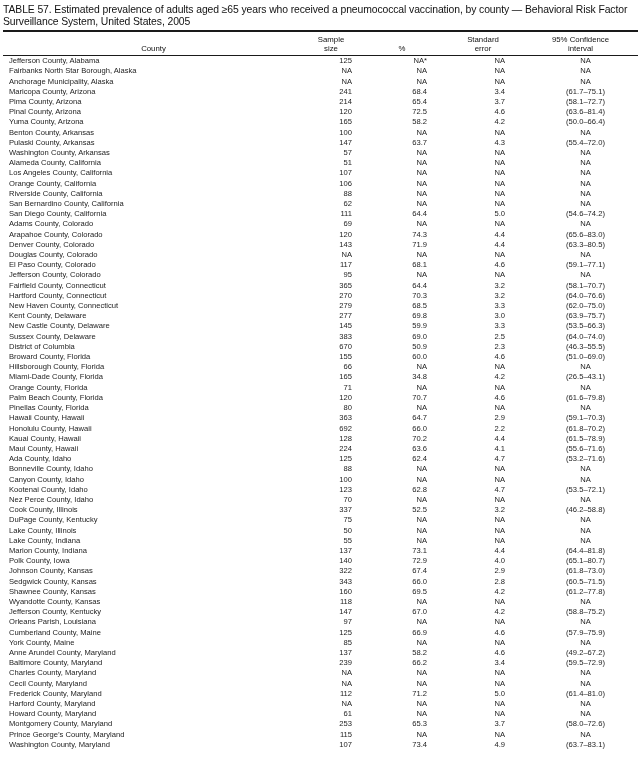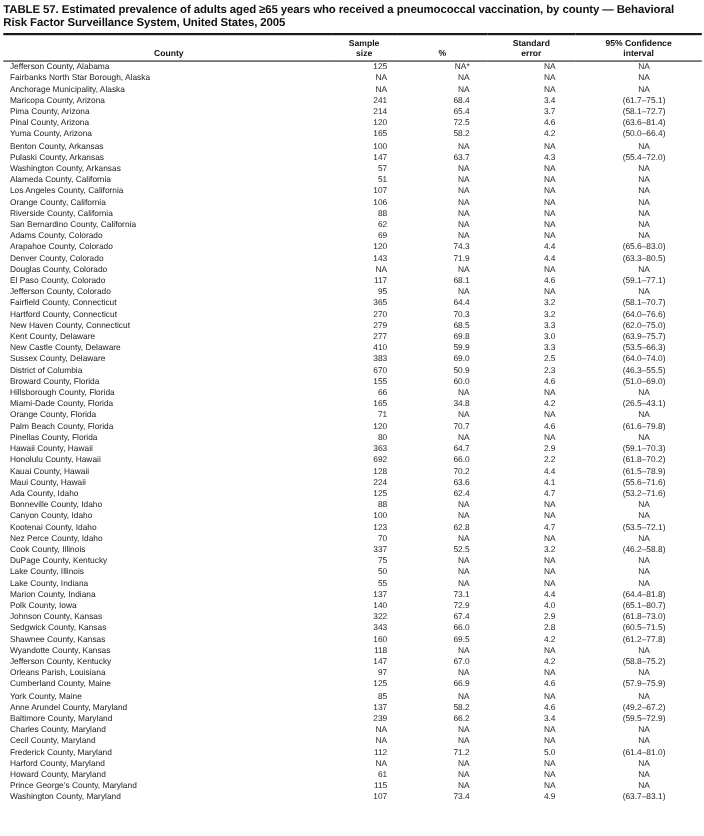--- a/index.html
+++ b/index.html
@@ -5,41 +5,41 @@
   * { margin: 0; padding: 0; box-sizing: border-box; }
   html, body {
     width: 640px; height: 760px;
     background: #ffffff;
     color: #161616;
     font-family: "Liberation Sans", "DejaVu Sans", sans-serif;
     overflow: hidden;
   }
   .page { padding: 4px 2px 0 3px; }
   .title {
-    font-weight: bold;
+    font-weight: normal;
     font-size: 10.4px;
     line-height: 11.6px;
     letter-spacing: -0.1px;
     color: #111;
     padding-right: 2px;
     margin-bottom: 3px;
   }
   table.prev-table {
     width: 635px;
     border-collapse: collapse;
     table-layout: fixed;
   }
   col.c-county  { width: 298px; }
   col.c-sample  { width: 60px;  }
   col.c-pct     { width: 82px;  }
   col.c-se      { width: 80px;  }
   col.c-ci      { width: 115px; }
   thead { border-top: 2px solid #1a1a1a; border-bottom: 1.5px solid #1a1a1a; }
   th {
-    font-weight: bold;
+    font-weight: normal;
     font-size: 7.8px;
     line-height: 9px;
     vertical-align: bottom;
     white-space: pre-line;
     padding: 3px 0 2px 0;
     text-align: center;
     color: #111;
     margin-top: 28px;
   }
   th.county-h { text-align: center; padding-left: 3px; }
@@ -186,20 +186,27 @@
           <td class="ci">NA</td>
         </tr>
         <tr>
           <td class="county">San Bernardino County, California</td>
           <td class="num sample">62</td>
           <td class="num pct">NA</td>
           <td class="num se">NA</td>
           <td class="ci">NA</td>
         </tr>
         <tr>
+          <td class="county">San Diego County, California</td>
+          <td class="num sample">111</td>
+          <td class="num pct">64.4</td>
+          <td class="num se">5.0</td>
+          <td class="ci">(54.6–74.2)</td>
+        </tr>
+        <tr>
           <td class="county">Adams County, Colorado</td>
           <td class="num sample">69</td>
           <td class="num pct">NA</td>
           <td class="num se">NA</td>
           <td class="ci">NA</td>
         </tr>
         <tr>
           <td class="county">Arapahoe County, Colorado</td>
           <td class="num sample">120</td>
           <td class="num pct">74.3</td>
@@ -257,21 +264,21 @@
         </tr>
         <tr>
           <td class="county">Kent County, Delaware</td>
           <td class="num sample">277</td>
           <td class="num pct">69.8</td>
           <td class="num se">3.0</td>
           <td class="ci">(63.9–75.7)</td>
         </tr>
         <tr>
           <td class="county">New Castle County, Delaware</td>
-          <td class="num sample">410</td>
+          <td class="num sample">145</td>
           <td class="num pct">59.9</td>
           <td class="num se">3.3</td>
           <td class="ci">(53.5–66.3)</td>
         </tr>
         <tr>
           <td class="county">Sussex County, Delaware</td>
           <td class="num sample">383</td>
           <td class="num pct">69.0</td>
           <td class="num se">2.5</td>
           <td class="ci">(64.0–74.0)</td>
@@ -529,20 +536,27 @@
           <td class="ci">NA</td>
         </tr>
         <tr>
           <td class="county">Howard County, Maryland</td>
           <td class="num sample">61</td>
           <td class="num pct">NA</td>
           <td class="num se">NA</td>
           <td class="ci">NA</td>
         </tr>
         <tr>
+          <td class="county">Montgomery County, Maryland</td>
+          <td class="num sample">253</td>
+          <td class="num pct">65.3</td>
+          <td class="num se">3.7</td>
+          <td class="ci">(58.0–72.6)</td>
+        </tr>
+        <tr>
           <td class="county">Prince George’s County, Maryland</td>
           <td class="num sample">115</td>
           <td class="num pct">NA</td>
           <td class="num se">NA</td>
           <td class="ci">NA</td>
         </tr>
         <tr>
           <td class="county">Washington County, Maryland</td>
           <td class="num sample">107</td>
           <td class="num pct">73.4</td>

